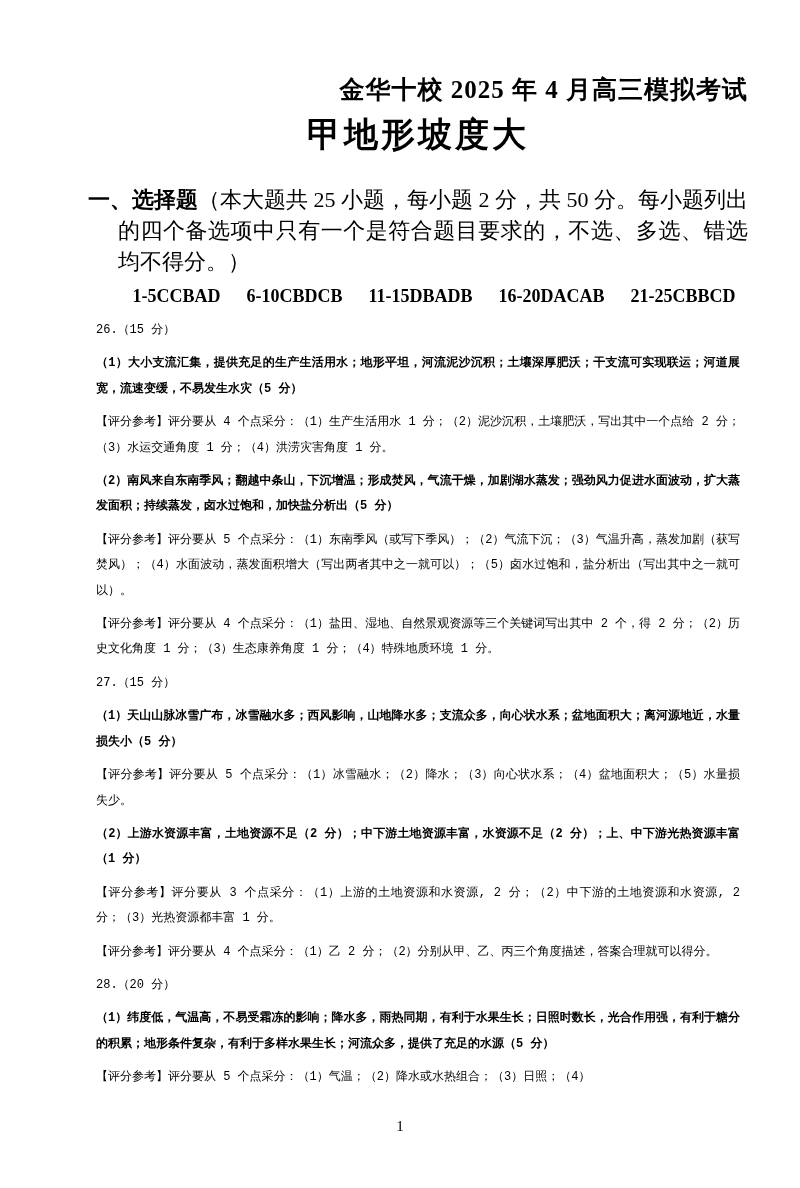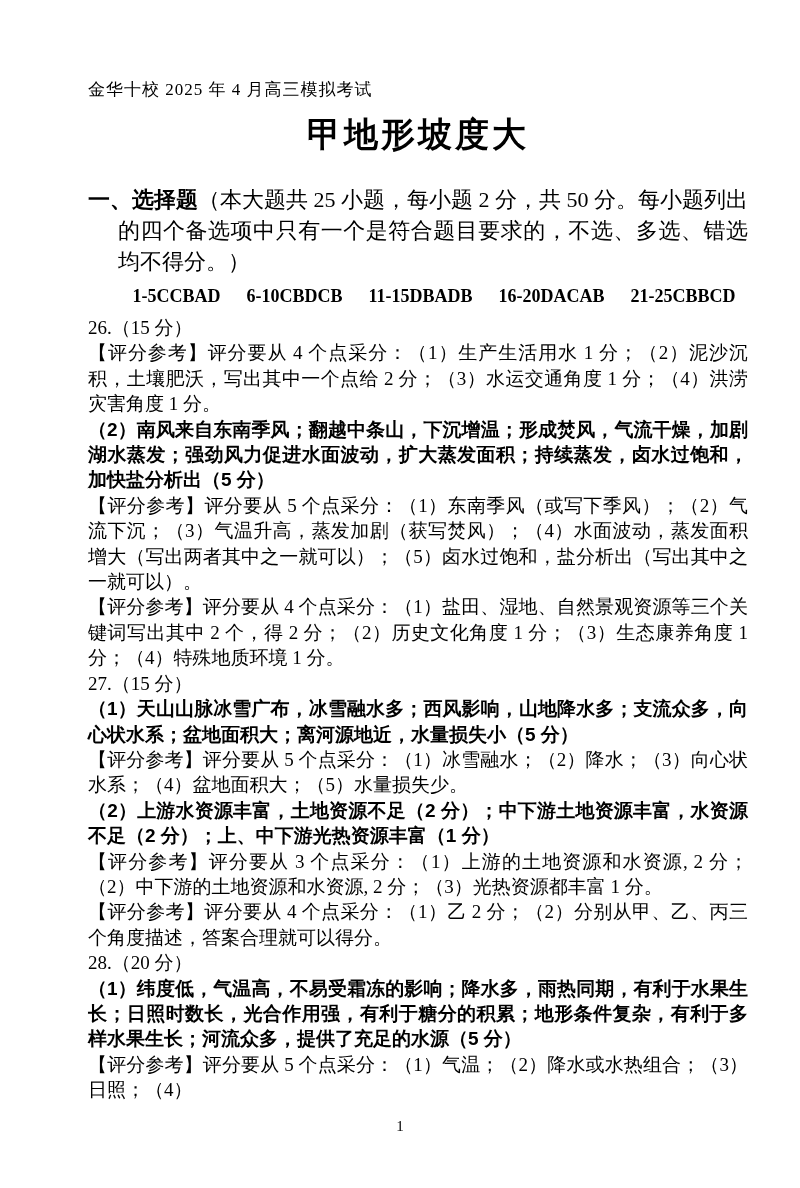--- a/index.html
+++ b/index.html
@@ -17,24 +17,24 @@
     font-family: "Liberation Serif", "DejaVu Serif", serif;
   }
   .content {
     position: absolute;
     left: 88px;
     top: 0;
     width: 660px;
   }
   .title-main {
     margin: 74px 0 0 0;
-    text-align: left;
+    text-align: right;
     font-family: "Liberation Serif", "DejaVu Serif", serif;
-    font-weight: normal;
-    font-size: 17px;
+    font-weight: bold;
+    font-size: 25px;
     line-height: 32px;
     letter-spacing: 1px;
   }
   .title-sub {
     margin: 6px 0 0 0;
     text-align: center;
     font-family: "Liberation Sans", "DejaVu Sans", sans-serif;
     font-weight: bold;
     font-size: 34px;
     line-height: 44px;
@@ -68,24 +68,25 @@
   .answer-row span:last-child { margin-right: 0; }
   .sec2 {
     margin: 0;
     font-size: 17.5px;
     line-height: 30px;
   }
   .qbody {
     margin-top: 2px;
   }
   .qbody p {
-    margin: 0;
-    font-size: 19px;
+    margin: 8px;
+    font-size: 12px;
     line-height: 25.4px;
     text-align: justify;
+    font-family: Liberation Mono, monospace;
   }
   .qnum {
     font-family: "Liberation Serif", "DejaVu Serif", serif;
     font-weight: normal;
   }
   .ans {
     font-family: "Liberation Sans", "DejaVu Sans", sans-serif;
     font-weight: bold;
   }
   .scoring {
@@ -116,20 +117,21 @@
 
     <div class="answer-row">
       <span>1-5CCBAD</span><span>6-10CBDCB</span><span>11-15DBADB</span><span>16-20DACAB</span><span>21-25CBBCD</span>
     </div>
 
 
     <div class="qbody">
 
       <div>
         <p class="qnum">26.（15 分）</p>
+        <p class="ans">（1）大小支流汇集，提供充足的生产生活用水；地形平坦，河流泥沙沉积；土壤深厚肥沃；干支流可实现联运；河道展宽，流速变缓，不易发生水灾（5 分）</p>
         <p class="scoring">【评分参考】评分要从 4 个点采分：（1）生产生活用水 1 分；（2）泥沙沉积，土壤肥沃，写出其中一个点给 2 分；（3）水运交通角度 1 分；（4）洪涝灾害角度 1 分。</p>
         <p class="ans">（2）南风来自东南季风；翻越中条山，下沉增温；形成焚风，气流干燥，加剧湖水蒸发；强劲风力促进水面波动，扩大蒸发面积；持续蒸发，卤水过饱和，加快盐分析出（5 分）</p>
         <p class="scoring">【评分参考】评分要从 5 个点采分：（1）东南季风（或写下季风）；（2）气流下沉；（3）气温升高，蒸发加剧（获写焚风）；（4）水面波动，蒸发面积增大（写出两者其中之一就可以）；（5）卤水过饱和，盐分析出（写出其中之一就可以）。</p>
         <p class="scoring">【评分参考】评分要从 4 个点采分：（1）盐田、湿地、自然景观资源等三个关键词写出其中 2 个，得 2 分；（2）历史文化角度 1 分；（3）生态康养角度 1 分；（4）特殊地质环境 1 分。</p>
       </div>
 
       <div>
         <p class="qnum">27.（15 分）</p>
         <p class="ans">（1）天山山脉冰雪广布，冰雪融水多；西风影响，山地降水多；支流众多，向心状水系；盆地面积大；离河源地近，水量损失小（5 分）</p>
         <p class="scoring">【评分参考】评分要从 5 个点采分：（1）冰雪融水；（2）降水；（3）向心状水系；（4）盆地面积大；（5）水量损失少。</p>

